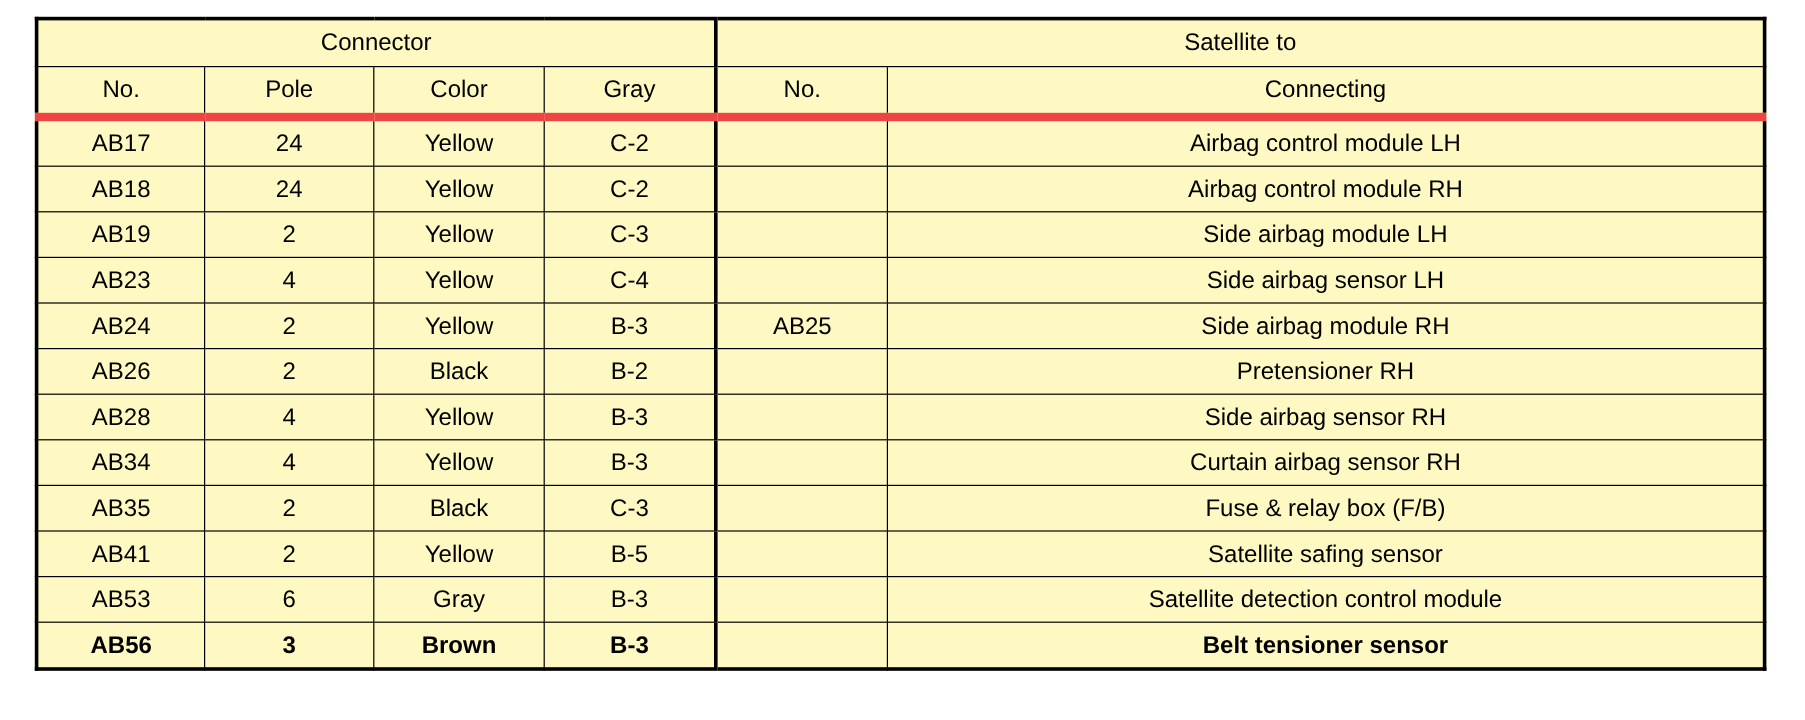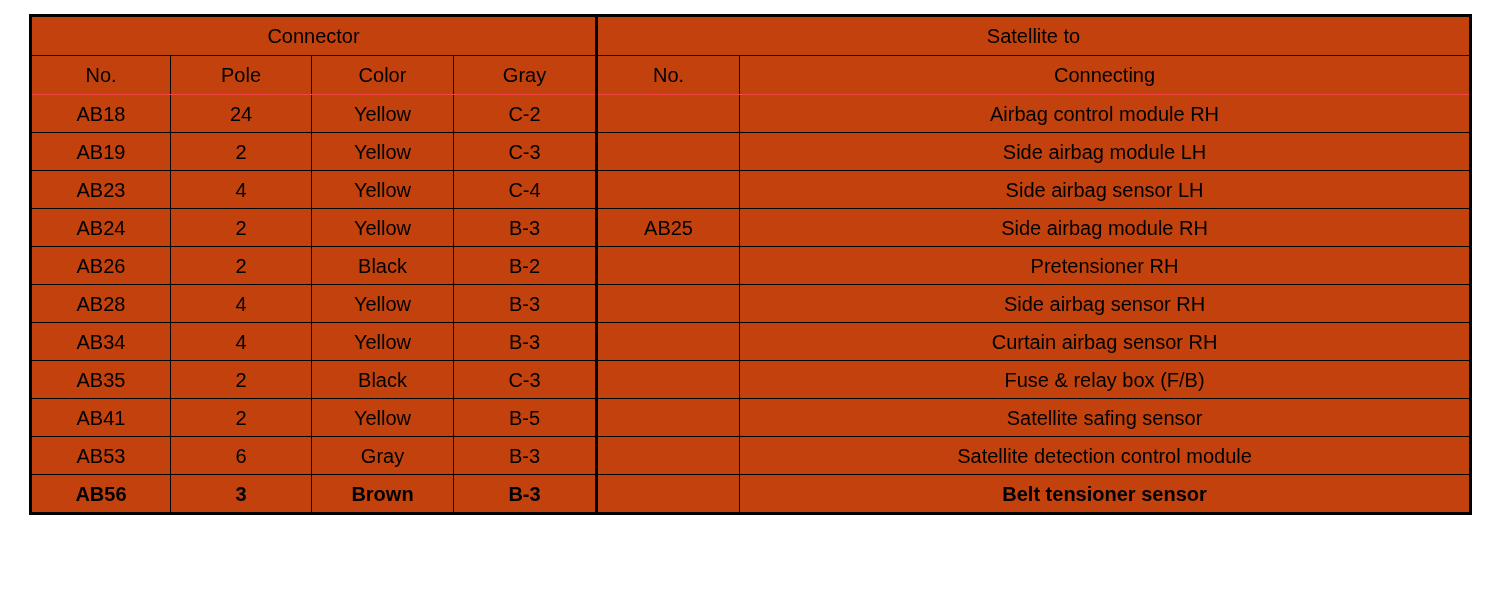--- a/index.html
+++ b/index.html
@@ -22,21 +22,21 @@
     background: #ffffff;
   }
 
   table.conn-table {
     position: absolute;
     left: 29px;
     top: 14px;
     width: 1440px;
     border-collapse: collapse;
     table-layout: fixed;
-    background: #c2410c;
+    background: #fef9c3;
   }
 
   table.conn-table td,
   table.conn-table th {
     border: 1px solid #000000;
     font-weight: normal;
     font-size: 20px;
     line-height: 1;
     height: 37px;
     padding: 0 4px;
@@ -52,21 +52,21 @@
   }
 
   
   tr.group-head td {
     border-bottom: 1px solid #000000;
     height: 38px;
   }
 
   
   tr.col-head td {
-    border-bottom: 1px solid #ef4444;
+    border-bottom: 7px solid #ef4444;
     height: 38px;
   }
 
   
   .grp-div-left {
     border-right: 3px solid #000000 !important;
   }
 
   
   td.desc {
@@ -108,20 +108,28 @@
         <td>No.</td>
         <td>Pole</td>
         <td>Color</td>
         <td class="grp-div-left">Gray</td>
         <td>No.</td>
         <td>Connecting</td>
       </tr>
     </thead>
     <tbody>
 
+      <tr class="row-first">
+        <td>AB17</td>
+        <td>24</td>
+        <td>Yellow</td>
+        <td class="grp-div-left">C-2</td>
+        <td></td>
+        <td class="desc">Airbag control module LH</td>
+      </tr>
 
       <tr>
         <td>AB18</td>
         <td>24</td>
         <td>Yellow</td>
         <td class="grp-div-left">C-2</td>
         <td></td>
         <td class="desc">Airbag control module RH</td>
       </tr>
 

